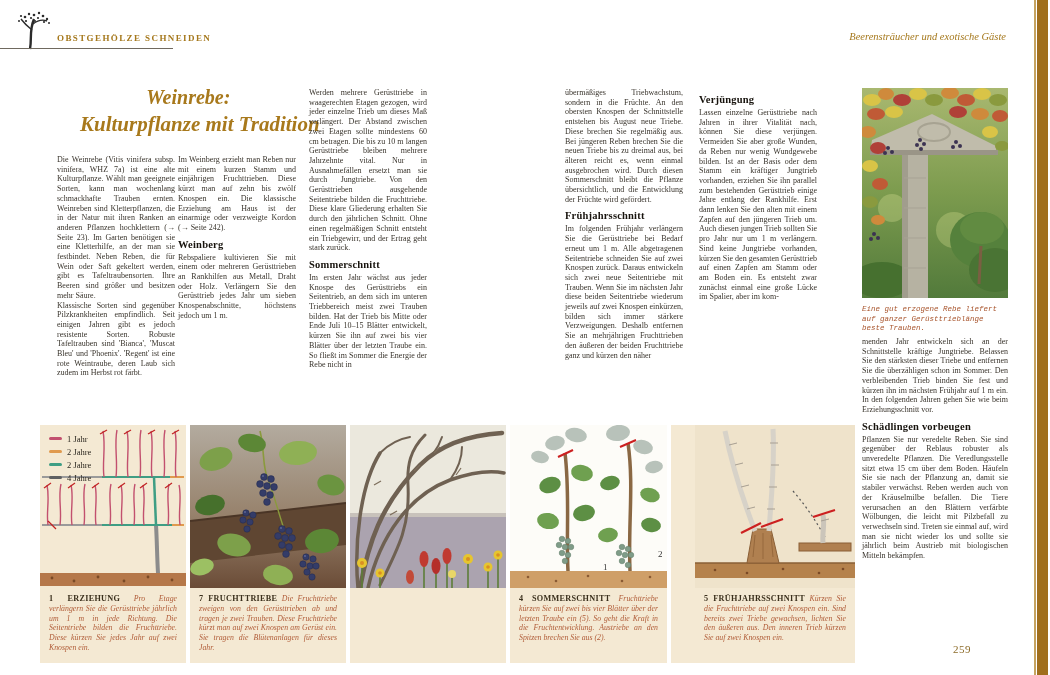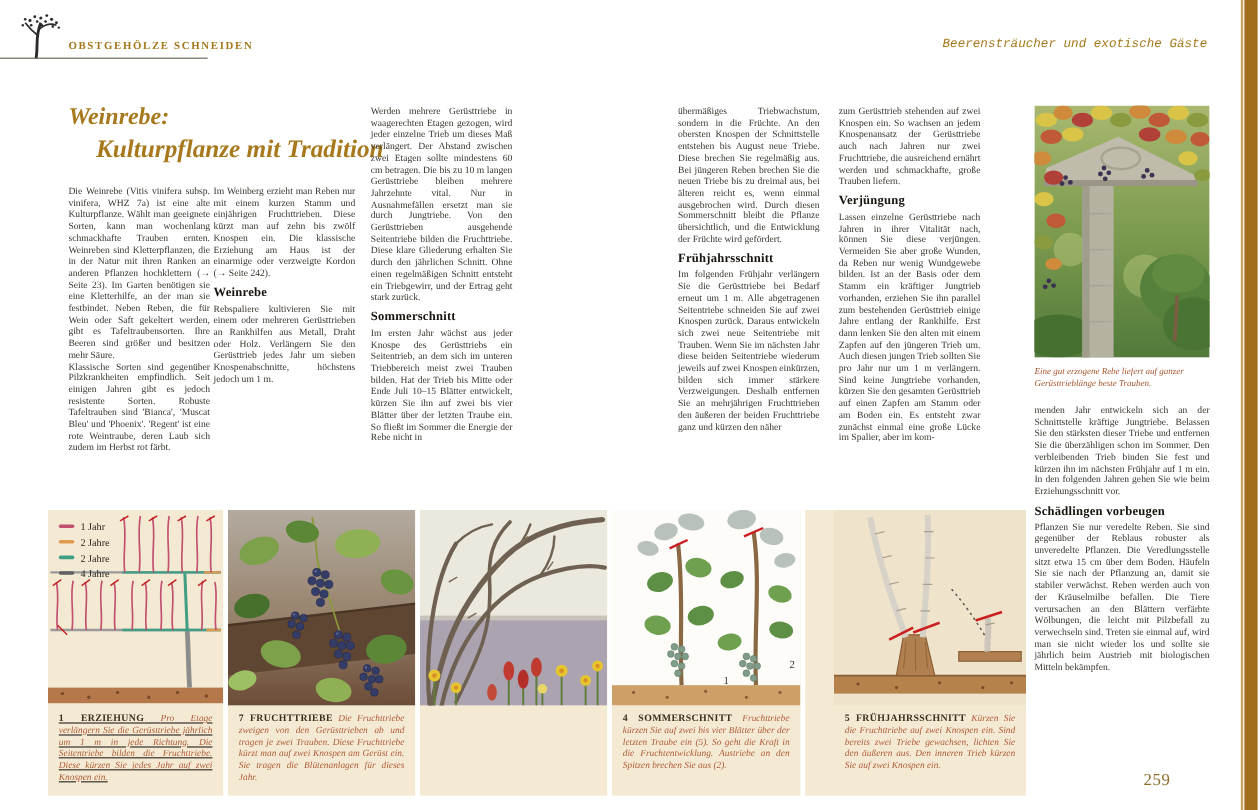--- a/index.html
+++ b/index.html
@@ -4,67 +4,67 @@
 <style>
   html,body{margin:0;padding:0;}
   body{width:1050px;height:675px;position:relative;background:#ffffff;
        font-family:"Liberation Serif",serif;overflow:hidden;color:#38332c;}
 
   
   .hdr-rule{position:absolute;left:0;top:48px;width:173px;height:1px;background:#6f695f;}
   .tree-icon{position:absolute;left:14px;top:9px;}
   .hdr-left{position:absolute;left:57px;top:33px;font-size:9px;font-weight:bold;
             letter-spacing:1.4px;color:#a5781c;}
-  .hdr-right{position:absolute;right:44px;top:31px;font-size:10.5px;font-style:italic;color:#a5781c;font-family:Liberation Mono, monospace;}
+  .hdr-right{position:absolute;right:44px;top:31px;font-size:10.5px;font-style:italic;color:#a5781c;}
 
   
   .edge-line{position:absolute;top:0;right:14px;width:2px;height:675px;background:#c6a35f;}
   .edge-bar{position:absolute;top:0;right:2px;width:11px;height:675px;background:#a06e1c;}
 
   
   .title{position:absolute;left:57px;top:86px;color:#a8791c;font-style:italic;line-height:1.15;}
-  .title .l1{font-size:20px;font-weight:600;}
+  .title .l1{font-size:20px;font-weight:600;text-align:center;}
   .title .l2{font-size:21px;font-weight:700;margin-left:23px;margin-top:3px;}
 
   
   .col{position:absolute;width:118px;font-size:8px;line-height:9.7px;text-align:justify;
        hyphens:auto;-webkit-hyphens:auto;color:#39342c;}
   .col p{margin:0;}
   .col h3{font-size:10.5px;line-height:12px;margin:6px 0 2px 0;color:#17130d;letter-spacing:.2px;}
 
   .c1{left:57px;top:155px;}
   .c2{left:178px;top:155px;}
   .c3{left:309px;top:88px;}
   .c4{left:565px;top:88px;}
   .c5{left:699px;top:88px;}
   .c6{left:862px;top:337px;width:146px;}
 
   
   .photo-fig{position:absolute;left:862px;top:88px;width:146px;}
   .photo-fig svg{display:block;}
-  .photo-cap{margin:7px 0 0 0;font-size:7.5px;line-height:9.5px;font-style:italic;color:#a8542c;}
+  .photo-cap{margin:7px 0 0 0;font-size:7.5px;line-height:9.5px;font-style:italic;color:#a8542c;font-family:Liberation Mono, monospace;}
 
   
   .panel{position:absolute;top:425px;height:238px;background:#f4e9d3;}
-  .p1{left:40px;width:146px;text-decoration:underline;}
+  .p1{left:40px;width:146px;}
   .p2{left:190px;width:156px;}
   .p3{left:350px;width:156px;}
   .p4{left:510px;width:157px;}
   .p5{left:671px;width:160px;padding-left:24px;}
   .panel .art{display:block;}
   .panel .cap{margin:6px 9px 0 9px;font-size:7.8px;line-height:9.8px;font-style:italic;
               color:#b05c38;text-align:justify;hyphens:auto;}
   .panel .cap b{font-style:normal;color:#3a2f1c;font-size:8.2px;letter-spacing:.3px;}
 
   .legend{position:absolute;left:9px;top:7px;}
   .legend .row{display:flex;align-items:center;height:13px;}
   .legend .sw{display:inline-block;width:13px;height:3px;border-radius:2px;margin-right:5px;}
   .legend .lb{font-size:8.5px;color:#2c2820;}
 
-  .page-num{position:absolute;left:953px;top:643px;font-size:14px;color:#8d6c2a;letter-spacing:.5px;}
+  .page-num{position:absolute;left:953px;top:643px;font-size:11px;color:#8d6c2a;letter-spacing:.5px;}
 </style>
 </head>
 <body>
 
 <svg class="tree-icon" width="38" height="41" viewBox="0 0 38 41">
   <path d="M16,40 C18,30 15,22 20,10" stroke="#2b2b2b" stroke-width="2.4" fill="none"></path>
   <path d="M19,15 C24,11 28,10 33,12" stroke="#2b2b2b" stroke-width="1.4" fill="none"></path>
   <path d="M18,21 C13,17 10,14 7,10" stroke="#2b2b2b" stroke-width="1.4" fill="none"></path>
   <g fill="#2b2b2b">
     <circle cx="20" cy="6" r="1.3"></circle>
@@ -93,35 +93,34 @@
   <div class="l1">Weinrebe:</div>
   <div class="l2">Kulturpflanze mit Tradition</div>
 </div>
 
 <div class="col c1">
   <p>Die Weinrebe (Vitis vinifera subsp. vinifera, WHZ 7a) ist eine alte Kulturpflanze. Wählt man geeignete Sorten, kann man wochenlang schmackhafte Trauben ernten. Weinreben sind Kletterpflanzen, die in der Natur mit ihren Ranken an anderen Pflanzen hochklettern (→ Seite 23). Im Garten benötigen sie eine Kletterhilfe, an der man sie festbindet. Neben Reben, die für Wein oder Saft gekeltert werden, gibt es Tafeltraubensorten. Ihre Beeren sind größer und besitzen mehr Säure.</p>
   <p>Klassische Sorten sind gegenüber Pilzkrankheiten empfindlich. Seit einigen Jahren gibt es jedoch resistente Sorten. Robuste Tafeltrauben sind 'Bianca', 'Muscat Bleu' und 'Phoenix'. 'Regent' ist eine rote Weintraube, deren Laub sich zudem im Herbst rot färbt.</p>
 </div>
 <div class="col c2">
   <p>Im Weinberg erzieht man Reben nur mit einem kurzen Stamm und einjährigen Fruchttrieben. Diese kürzt man auf zehn bis zwölf Knospen ein. Die klassische Erziehung am Haus ist der einarmige oder verzweigte Kordon (→ Seite 242).</p>
-  <h3>Weinrebe</h3>
+  <h3>Weinberg</h3>
   <p>Rebspaliere kultivieren Sie mit einem oder mehreren Gerüsttrieben an Rankhilfen aus Metall, Draht oder Holz. Verlängern Sie den Gerüsttrieb jedes Jahr um sieben Knospenabschnitte, höchstens jedoch um 1 m.</p>
 </div>
 <div class="col c3">
   <p>Werden mehrere Gerüsttriebe in waagerechten Etagen gezogen, wird jeder einzelne Trieb um dieses Maß verlängert. Der Abstand zwischen zwei Etagen sollte mindestens 60 cm betragen. Die bis zu 10 m langen Gerüsttriebe bleiben mehrere Jahrzehnte vital. Nur in Ausnahmefällen ersetzt man sie durch Jungtriebe. Von den Gerüsttrieben ausgehende Seitentriebe bilden die Fruchttriebe. Diese klare Gliederung erhalten Sie durch den jährlichen Schnitt. Ohne einen regelmäßigen Schnitt entsteht ein Triebgewirr, und der Ertrag geht stark zurück.</p>
   <h3>Sommerschnitt</h3>
   <p>Im ersten Jahr wächst aus jeder Knospe des Gerüsttriebs ein Seitentrieb, an dem sich im unteren Triebbereich meist zwei Trauben bilden. Hat der Trieb bis Mitte oder Ende Juli 10–15 Blätter entwickelt, kürzen Sie ihn auf zwei bis vier Blätter über der letzten Traube ein. So fließt im Sommer die Energie der Rebe nicht in</p>
 </div>
 <div class="col c4">
   <p>übermäßiges Triebwachstum, sondern in die Früchte. An den obersten Knospen der Schnittstelle entstehen bis August neue Triebe. Diese brechen Sie regelmäßig aus. Bei jüngeren Reben brechen Sie die neuen Triebe bis zu dreimal aus, bei älteren reicht es, wenn einmal ausgebrochen wird. Durch diesen Sommerschnitt bleibt die Pflanze übersichtlich, und die Entwicklung der Früchte wird gefördert.</p>
   <h3>Frühjahrsschnitt</h3>
   <p>Im folgenden Frühjahr verlängern Sie die Gerüsttriebe bei Bedarf erneut um 1 m. Alle abgetragenen Seitentriebe schneiden Sie auf zwei Knospen zurück. Daraus entwickeln sich zwei neue Seitentriebe mit Trauben. Wenn Sie im nächsten Jahr diese beiden Seitentriebe wiederum jeweils auf zwei Knospen einkürzen, bilden sich immer stärkere Verzweigungen. Deshalb entfernen Sie an mehrjährigen Fruchttrieben den äußeren der beiden Fruchttriebe ganz und kürzen den näher</p>
 </div>
 <div class="col c5">
-  <p>zum Gerüsttrieb stehenden auf zwei Knospen ein. So wachsen an jedem Knospenansatz der Gerüsttriebe auch nach Jahren nur zwei Fruchttriebe, die ausreichend ernährt werden und schmackhafte, große Trauben liefern.</p>
   <h3>Verjüngung</h3>
   <p>Lassen einzelne Gerüsttriebe nach Jahren in ihrer Vitalität nach, können Sie diese verjüngen. Vermeiden Sie aber große Wunden, da Reben nur wenig Wundgewebe bilden. Ist an der Basis oder dem Stamm ein kräftiger Jungtrieb vorhanden, erziehen Sie ihn parallel zum bestehenden Gerüsttrieb einige Jahre entlang der Rankhilfe. Erst dann lenken Sie den alten mit einem Zapfen auf den jüngeren Trieb um. Auch diesen jungen Trieb sollten Sie pro Jahr nur um 1 m verlängern. Sind keine Jungtriebe vorhanden, kürzen Sie den gesamten Gerüsttrieb auf einen Zapfen am Stamm oder am Boden ein. Es entsteht zwar zunächst einmal eine große Lücke im Spalier, aber im kom-</p>
 </div>
 <div class="col c6">
   <p>menden Jahr entwickeln sich an der Schnittstelle kräftige Jungtriebe. Belassen Sie den stärksten dieser Triebe und entfernen Sie die überzähligen schon im Sommer. Den verbleibenden Trieb binden Sie fest und kürzen ihn im nächsten Frühjahr auf 1 m ein. In den folgenden Jahren gehen Sie wie beim Erziehungsschnitt vor.</p>
   <h3>Schädlingen vorbeugen</h3>
   <p>Pflanzen Sie nur veredelte Reben. Sie sind gegenüber der Reblaus robuster als unveredelte Pflanzen. Die Veredlungsstelle sitzt etwa 15 cm über dem Boden. Häufeln Sie sie nach der Pflanzung an, damit sie stabiler verwächst. Reben werden auch von der Kräuselmilbe befallen. Die Tiere verursachen an den Blättern verfärbte Wölbungen, die leicht mit Pilzbefall zu verwechseln sind. Treten sie einmal auf, wird man sie nicht wieder los und sollte sie jährlich beim Austrieb mit biologischen Mitteln bekämpfen.</p>
 </div>
 
 <figure class="photo-fig" style="margin:0;">

